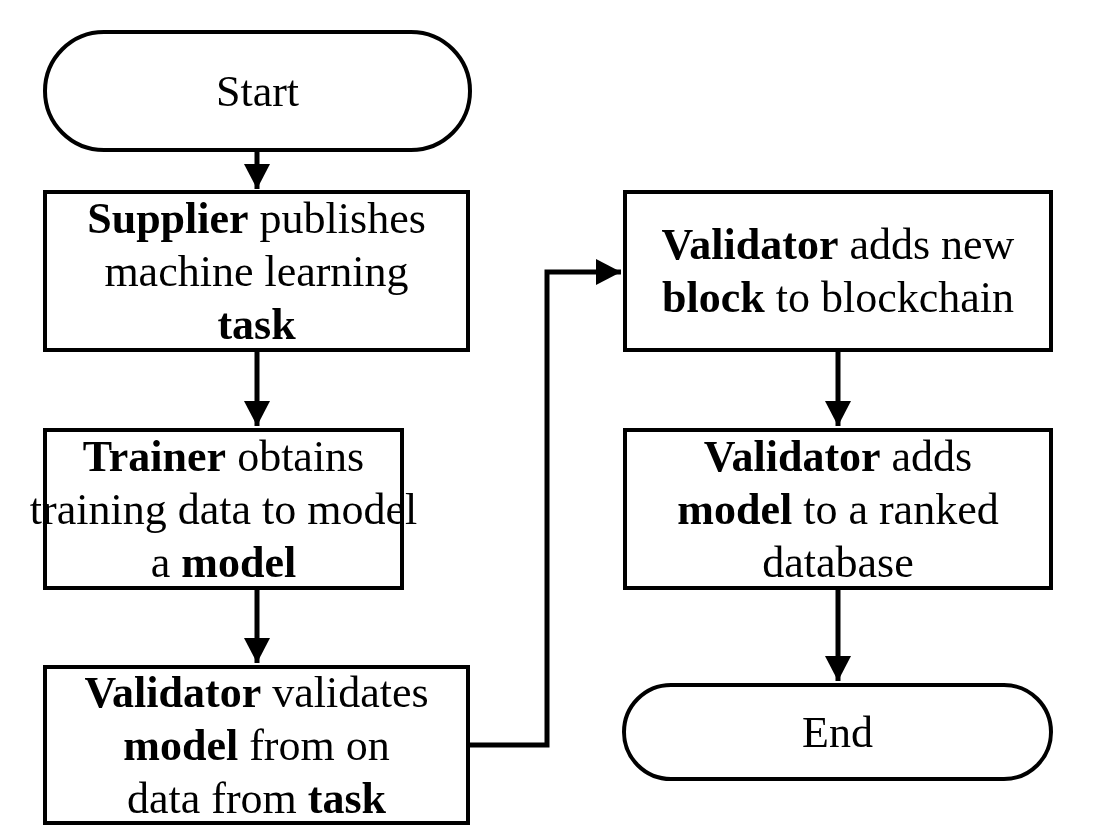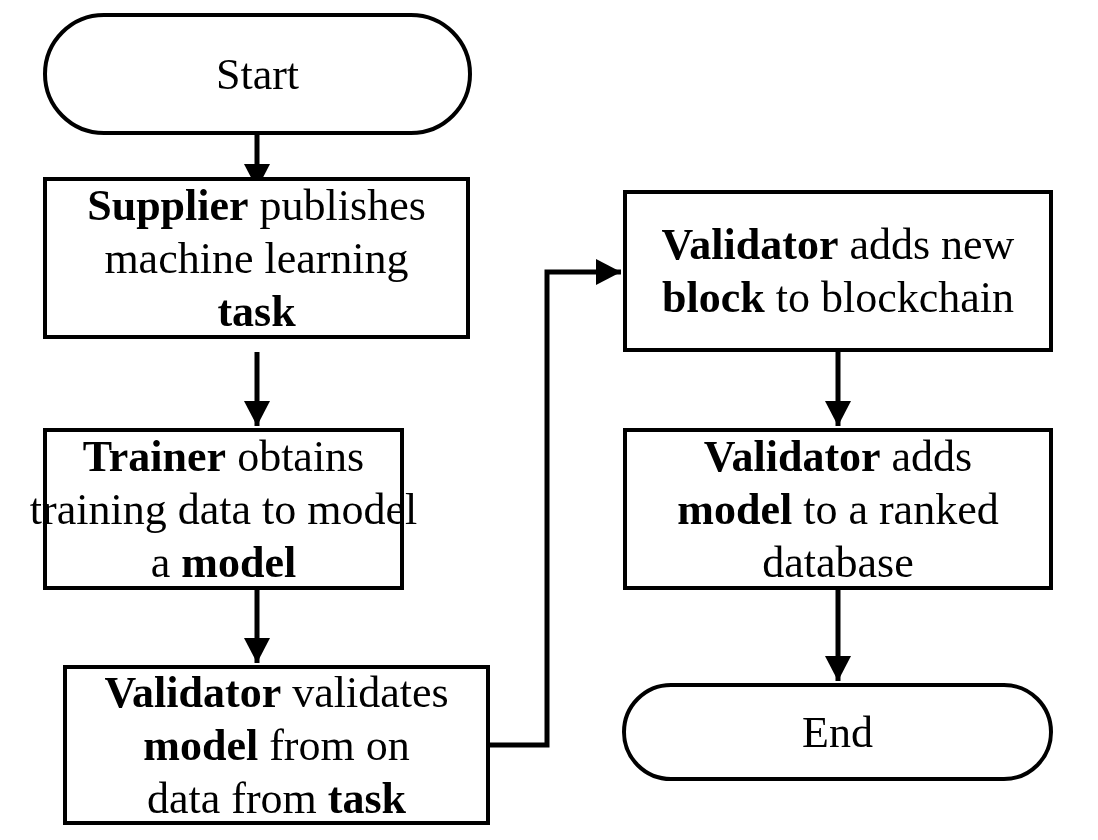--- a/index.html
+++ b/index.html
@@ -57,37 +57,37 @@
       </marker>
     </defs>
     <path d="M257,135 L257,189" stroke="#000000" stroke-width="5" fill="none" marker-end="url(#ah)"></path>
     <path d="M257,352 L257,426" stroke="#000000" stroke-width="5" fill="none" marker-end="url(#ah)"></path>
     <path d="M257,590 L257,663" stroke="#000000" stroke-width="5" fill="none" marker-end="url(#ah)"></path>
     <path d="M470,745 L547,745 L547,272 L621,272" stroke="#000000" stroke-width="5" fill="none" stroke-linejoin="miter" marker-end="url(#ah)"></path>
     <path d="M838,352 L838,426" stroke="#000000" stroke-width="5" fill="none" marker-end="url(#ah)"></path>
     <path d="M838,590 L838,681" stroke="#000000" stroke-width="5" fill="none" marker-end="url(#ah)"></path>
   </svg>
 
-  <div class="node stadium" style="left:43px; top:13px; width:429px; height:122px;">
+  <div class="node stadium" style="left:43px; top:30px; width:429px; height:122px;">
     <div class="line">Start</div>
   </div>
 
-  <div class="node" style="left:43px; top:177px; width:427px; height:162px;">
+  <div class="node" style="left:43px; top:190px; width:427px; height:162px;">
     <div class="line"><b>Supplier</b><span> publishes</span></div>
     <div class="line"><span>machine learning</span></div>
     <div class="line"><b>task</b></div>
   </div>
 
   <div class="node" style="left:43px; top:428px; width:361px; height:162px;">
     <div class="line"><b>Trainer</b><span> obtains</span></div>
     <div class="line"><span>training data to model</span></div>
     <div class="line"><span>a </span><b>model</b></div>
   </div>
 
-  <div class="node" style="left:43px; top:665px; width:427px; height:160px;margin-left:20px;">
+  <div class="node" style="left:43px; top:665px; width:427px; height:160px;">
     <div class="line"><b>Validator</b><span> validates</span></div>
     <div class="line"><b>model</b><span> from on</span></div>
     <div class="line"><span>data from </span><b>task</b></div>
   </div>
 
   <div class="node" style="left:623px; top:190px; width:430px; height:162px;">
     <div class="line"><b>Validator</b><span> adds new</span></div>
     <div class="line"><b>block</b><span> to blockchain</span></div>
   </div>
 

